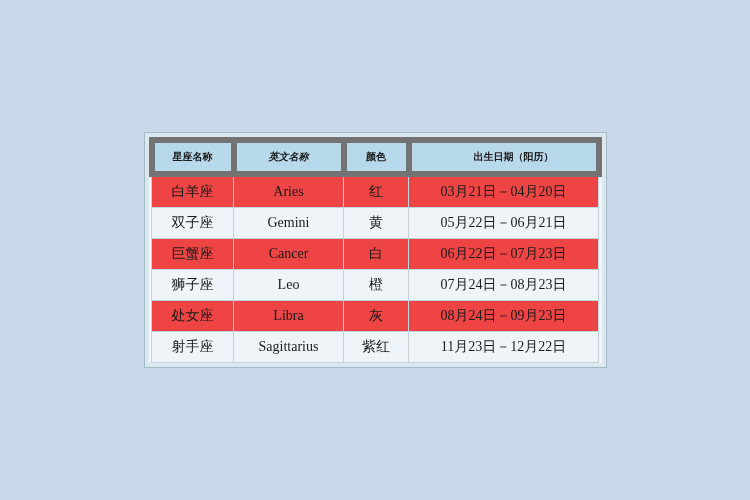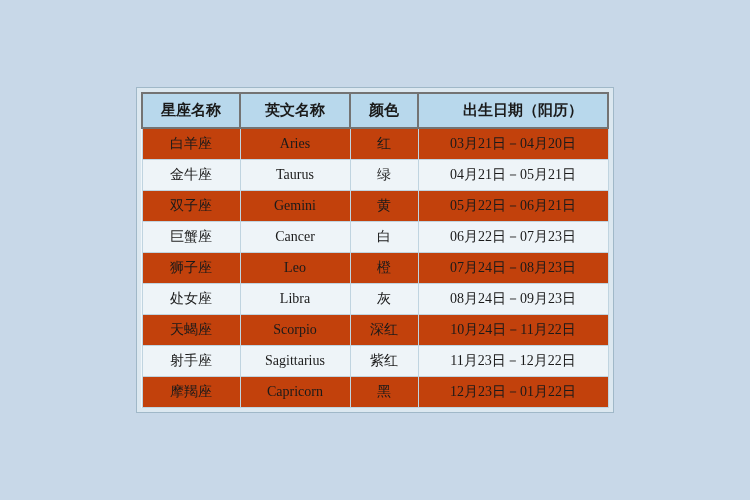--- a/index.html
+++ b/index.html
@@ -27,40 +27,40 @@
     table {
       border-collapse: collapse;
       background-color: #f0f6fa;
     }
 
     th {
       background-color: #b8d8ec;
       color: #1a1a1a;
       font-weight: bold;
       padding: 7px 18px;
-      border: 2px solid #737373;
+      border: 6px solid #737373;
       text-align: center;
-      font-size: 15px;
+      font-size: 10px;
     }
 
     td {
       padding: 6px 18px;
       border: 1px solid #c0d4e0;
       text-align: center;
       font-size: 14px;
       color: #1a1a1a;
-      background-color: #c2410c;
+      background-color: #ef4444;
     }
 
     tr:nth-child(even) td {
       background-color: #eef4f8;
     }
 
     .col-chinese { min-width: 80px; }
-    .col-english { min-width: 110px; }
+    .col-english { min-width: 110px; font-style: italic; }
     .col-color   { min-width: 60px; }
     .col-date    { min-width: 190px; padding-left: 38px; }
   </style>
 </head>
 <body>
 
 <div class="table-container">
   <table>
     <thead>
       <tr>
@@ -69,26 +69,20 @@
         <th class="col-color">颜色</th>
         <th class="col-date">出生日期（阳历）</th>
       </tr>
     </thead>
     <tbody id="table-body">
     <tr>
           <td>白羊座</td>
           <td>Aries</td>
           <td>红</td>
           <td>03月21日－04月20日</td>
-        </tr>
-        <tr>
-          <td>金牛座</td>
-          <td>Taurus</td>
-          <td>绿</td>
-          <td>04月21日－05月21日</td>
         </tr>
         <tr>
           <td>双子座</td>
           <td>Gemini</td>
           <td>黄</td>
           <td>05月22日－06月21日</td>
         </tr>
         <tr>
           <td>巨蟹座</td>
           <td>Cancer</td>
@@ -101,32 +95,20 @@
           <td>橙</td>
           <td>07月24日－08月23日</td>
         </tr>
         <tr>
           <td>处女座</td>
           <td>Libra</td>
           <td>灰</td>
           <td>08月24日－09月23日</td>
         </tr>
         <tr>
-          <td>天蝎座</td>
-          <td>Scorpio</td>
-          <td>深红</td>
-          <td>10月24日－11月22日</td>
-        </tr>
-        <tr>
           <td>射手座</td>
           <td>Sagittarius</td>
           <td>紫红</td>
           <td>11月23日－12月22日</td>
-        </tr>
-        <tr>
-          <td>摩羯座</td>
-          <td>Capricorn</td>
-          <td>黑</td>
-          <td>12月23日－01月22日</td>
         </tr>
       </tbody>
   </table>
 </div>
 
 </body></html>

